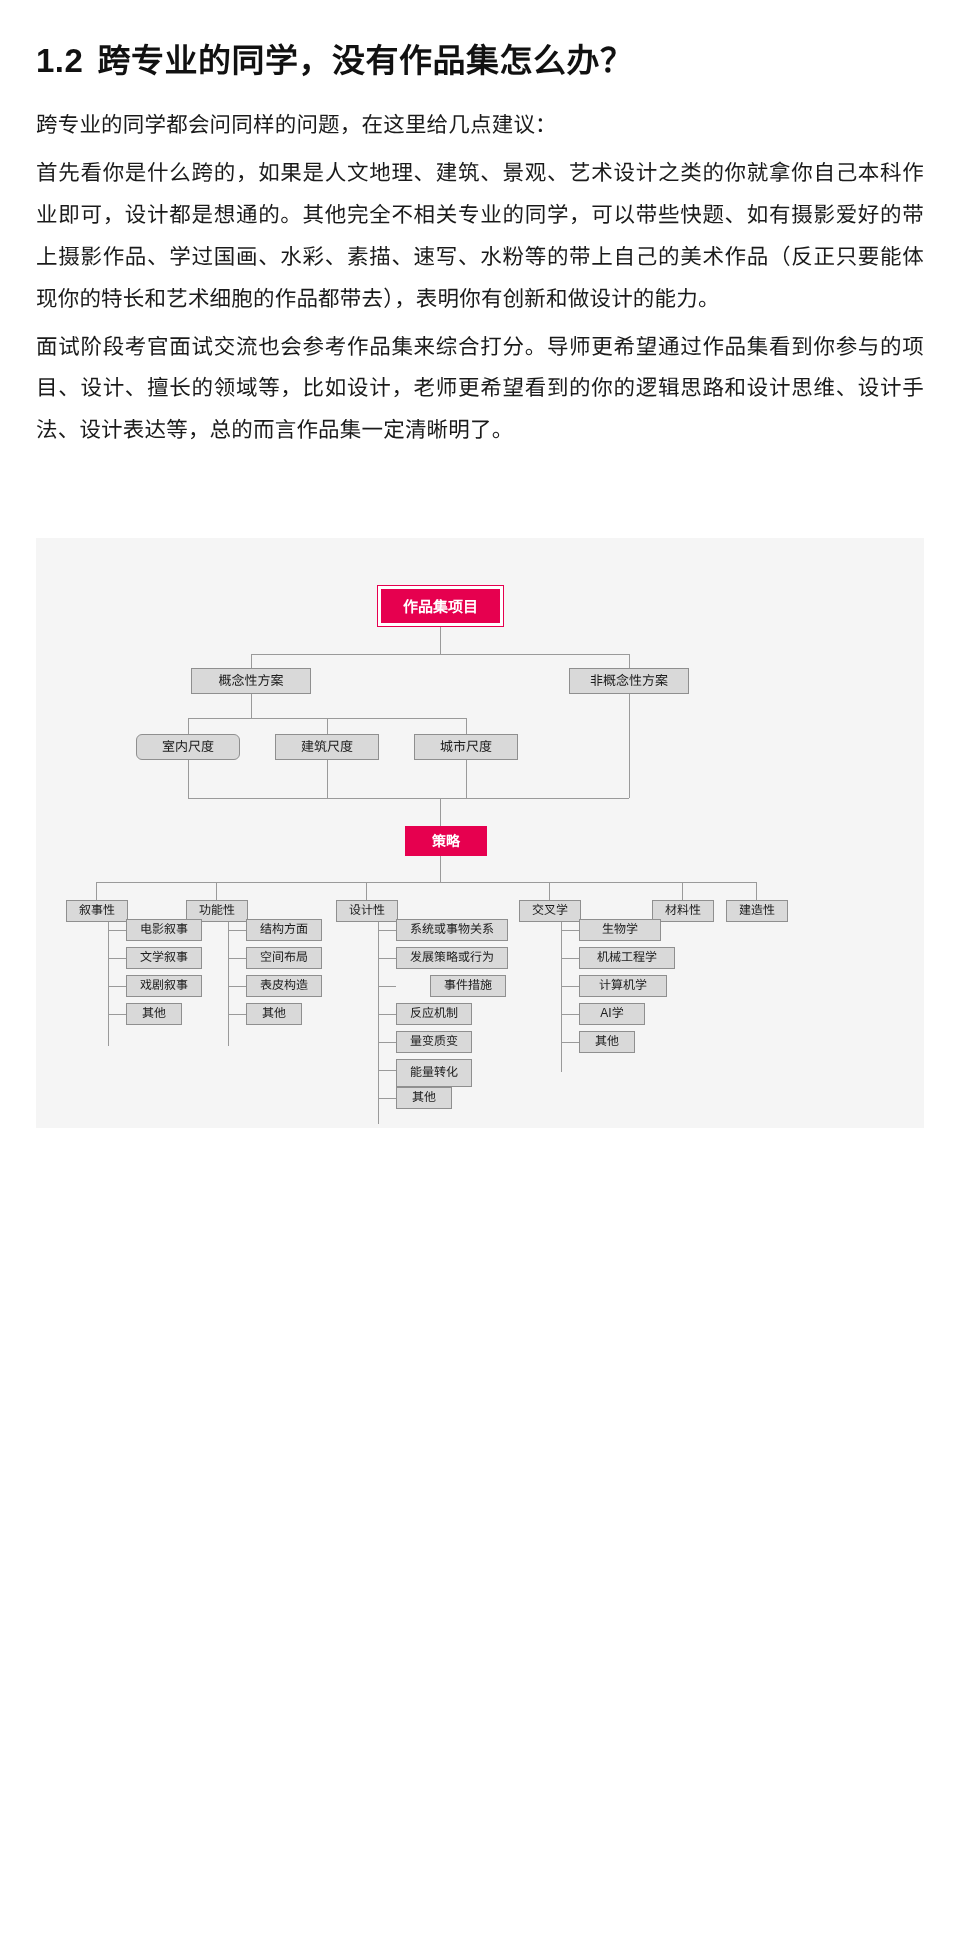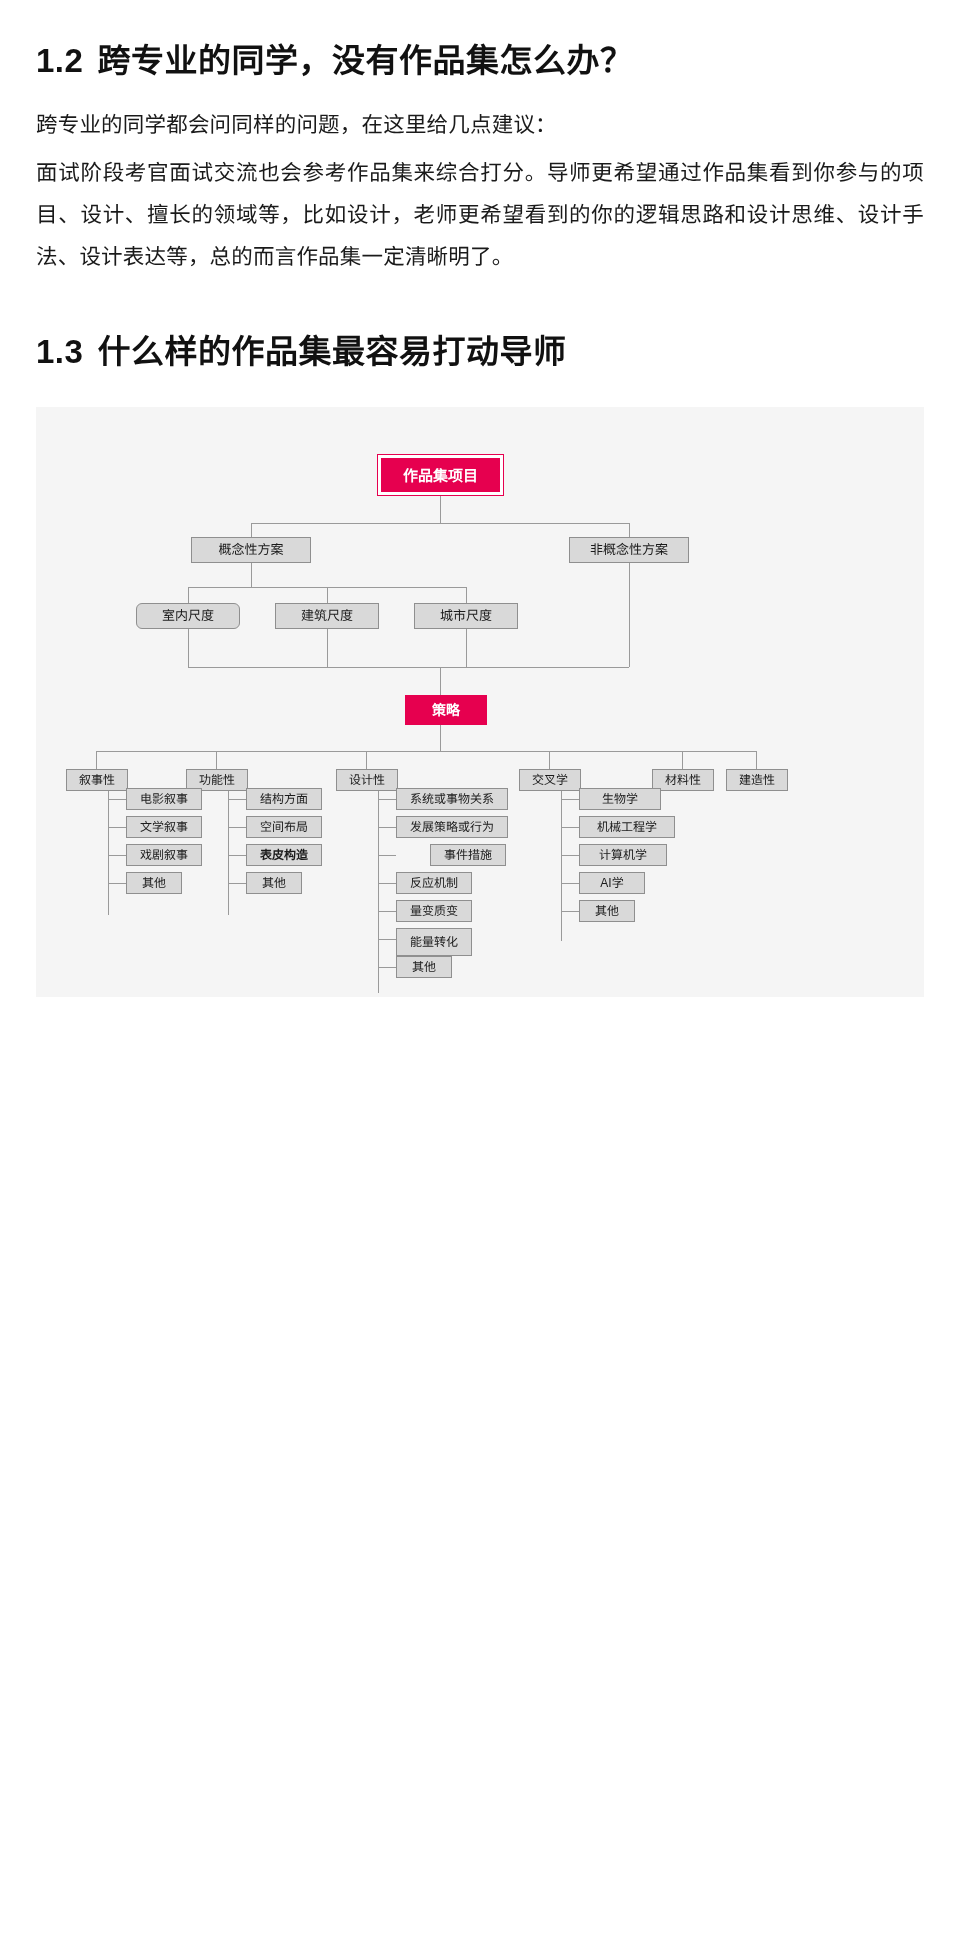--- a/index.html
+++ b/index.html
@@ -95,27 +95,25 @@
 </head>
 <body>
 
 <div class="page">
 
   <h2 class="section-heading">
     <span class="num">1.2</span><span>跨专业的同学，没有作品集怎么办？</span>
   </h2>
 
   <p class="body-text">跨专业的同学都会问同样的问题，在这里给几点建议：</p>
+  <p class="body-text">首先看你是什么跨的，如果是人文地理、建筑、景观、艺术设计之类的你就拿你自己本科作业即可，设计都是想通的。其他完全不相关专业的同学，可以带些快题、如有摄影爱好的带上摄影作品、学过国画、水彩、素描、速写、水粉等的带上自己的美术作品（反正只要能体现你的特长和艺术细胞的作品都带去），表明你有创新和做设计的能力。</p>
   <p class="body-text">面试阶段考官面试交流也会参考作品集来综合打分。导师更希望通过作品集看到你参与的项目、设计、擅长的领域等，比如设计，老师更希望看到的你的逻辑思路和设计思维、设计手法、设计表达等，总的而言作品集一定清晰明了。</p>
 
   <div class="gap-before-1-3"></div>
 
-  <h2 class="section-heading">
-    <span class="num">1.3</span><span>什么样的作品集最容易打动导师</span>
-  </h2>
 
 
   <div class="diagram">
 
     <div class="line v" style="left:404px; top:88px; height:28px;"></div>
     <div class="line h" style="left:215px; top:116px; width:378px;"></div>
     <div class="line v" style="left:215px; top:116px; height:14px;"></div>
     <div class="line v" style="left:593px; top:116px; height:14px;"></div>
 
     <div class="line v" style="left:215px; top:156px; height:24px;"></div>
@@ -187,21 +185,21 @@
     <div class="node small" style="left:616px; top:362px; width:62px; height:22px;">材料性</div>
     <div class="node small" style="left:690px; top:362px; width:62px; height:22px;">建造性</div>
 
     <div class="node small" style="left:90px; top:381px; width:76px; height:22px;">电影叙事</div>
     <div class="node small" style="left:90px; top:409px; width:76px; height:22px;">文学叙事</div>
     <div class="node small" style="left:90px; top:437px; width:76px; height:22px;">戏剧叙事</div>
     <div class="node small" style="left:90px; top:465px; width:56px; height:22px;">其他</div>
 
     <div class="node small" style="left:210px; top:381px; width:76px; height:22px;">结构方面</div>
     <div class="node small" style="left:210px; top:409px; width:76px; height:22px;">空间布局</div>
-    <div class="node small" style="left:210px; top:437px; width:76px; height:22px;font-weight:bold;">表皮构造</div>
+    <div class="node small" style="left:210px; top:437px; width:76px; height:22px;">表皮构造</div>
     <div class="node small" style="left:210px; top:465px; width:56px; height:22px;">其他</div>
 
     <div class="node small" style="left:360px; top:381px; width:112px; height:22px;">系统或事物关系</div>
     <div class="node small" style="left:360px; top:409px; width:112px; height:22px;">发展策略或行为</div>
     <div class="node small" style="left:360px; top:437px; width:76px; height:22px;margin-left:34px;">事件措施</div>
     <div class="node small" style="left:360px; top:465px; width:76px; height:22px;">反应机制</div>
     <div class="node small" style="left:360px; top:493px; width:76px; height:22px;">量变质变</div>
     <div class="node small" style="left:360px; top:521px; width:76px; height:28px;">能量转化</div>
     <div class="node small" style="left:360px; top:549px; width:56px; height:22px;">其他</div>
 

